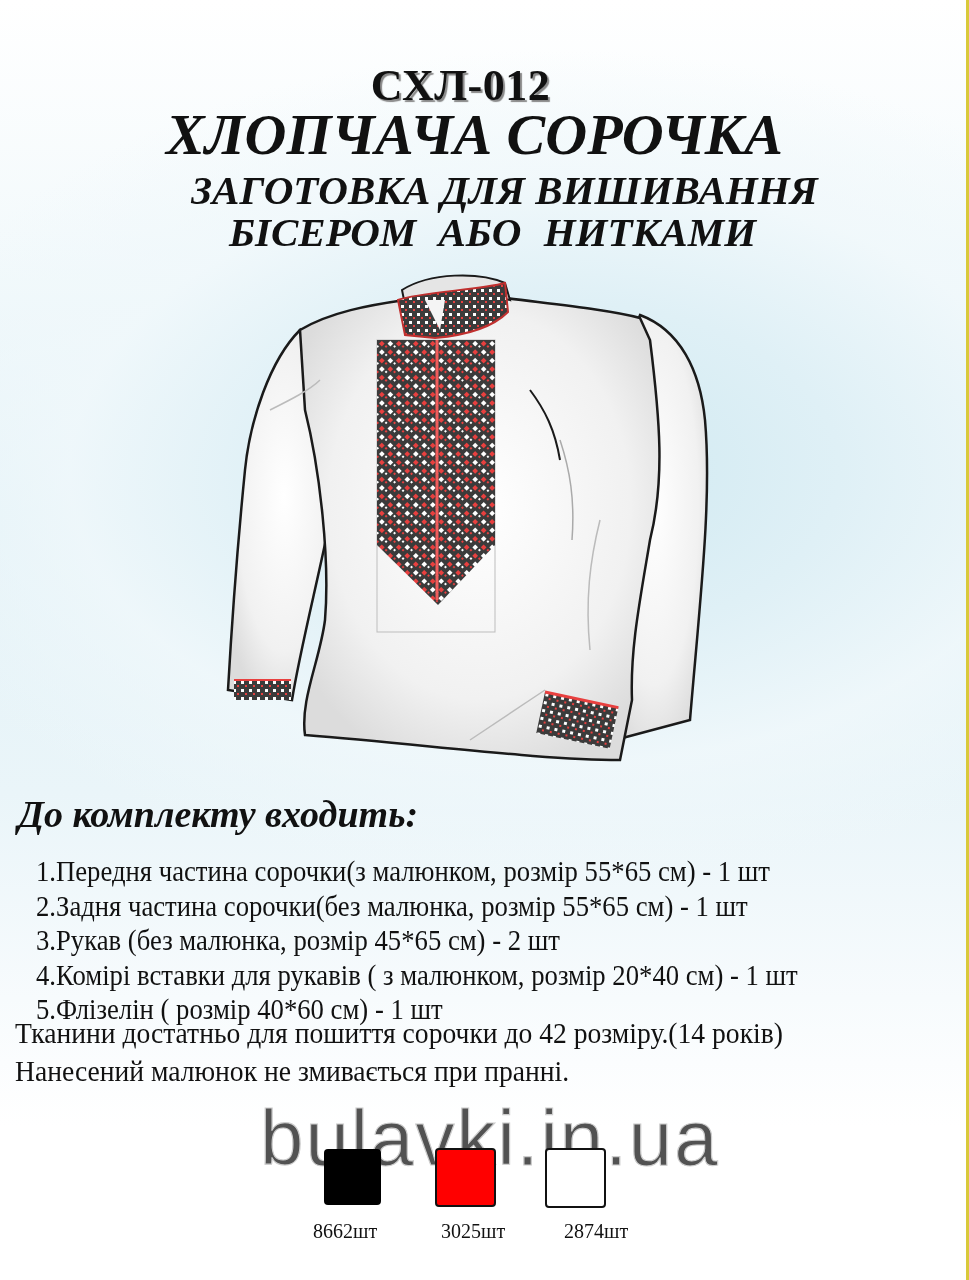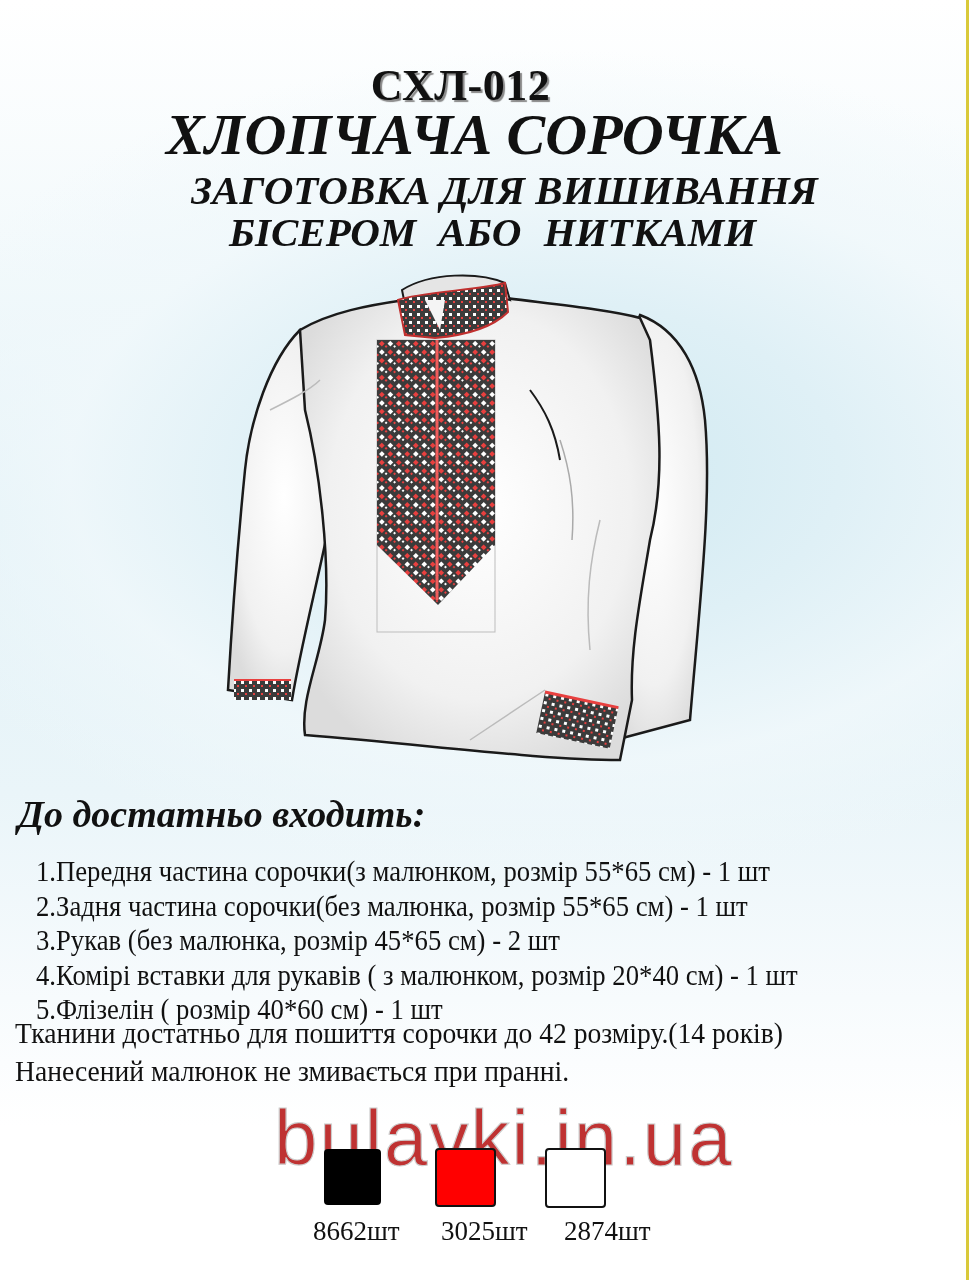--- a/index.html
+++ b/index.html
@@ -53,33 +53,33 @@
       transform: scaleX(0.92); transform-origin: left center;
     }
     .note {
       position: absolute; left: 15px; font-size: 30px; line-height: 36px; white-space: nowrap;
       transform: scaleX(0.92); transform-origin: left center;
     }
     .note1 { top: 1015px; }
     .note2 { top: 1053px; }
 
     .watermark {
-      position: absolute; left: 274px; top: 1098px;
+      position: absolute; left: 260px; top: 1098px;
       font-family: "Liberation Sans", "DejaVu Sans", sans-serif;
-      font-size: 78px; line-height: 80px; color: #b91c1c;
+      font-size: 78px; line-height: 80px; color: #404040;
       -webkit-text-stroke: 1.2px #c8c8c8;
       letter-spacing: 2px;
       opacity: 0.9;
     }
 
     .swatch {
       position: absolute; width: 57px; height: 56px; border-radius: 4px; box-sizing: border-box;
     }
     .swatch-label {
-      position: absolute; font-size: 27px; line-height: 28px; white-space: nowrap;
+      position: absolute; font-size: 20px; line-height: 28px; white-space: nowrap;
     }
   </style>
 </head>
 <body>
 
 <div class="bg"></div>
 <div class="frame-line"></div>
 
 <div class="heading code">СХЛ-012</div>
 <div class="heading title">ХЛОПЧАЧА СОРОЧКА</div>
@@ -132,21 +132,21 @@
 
   <rect x="234" y="680" width="57" height="20" fill="url(#embroid2)"></rect>
   <line x1="234" y1="680" x2="291" y2="680" stroke="#e8403f" stroke-width="2"></line>
 
   <g transform="translate(545,692) rotate(12)">
     <rect x="0" y="0" width="75" height="42" fill="url(#embroid2)"></rect>
     <line x1="0" y1="0" x2="75" y2="0" stroke="#e8403f" stroke-width="3"></line>
   </g>
 </svg>
 
-<div class="kit-heading">До достатньо входить:</div>
+<div class="kit-heading">До комплекту входить:</div>
 <ul class="kit-list">
   <li>1.Передня частина сорочки(з малюнком, розмір 55*65 см) - 1 шт</li>
   <li>2.Задня частина сорочки(без малюнка, розмір 55*65 см) - 1 шт</li>
   <li>3.Рукав (без малюнка, розмір 45*65 см) - 2 шт</li>
   <li>4.Комірі вставки для рукавів  ( з малюнком, розмір 20*40 см) - 1 шт</li>
   <li>5.Флізелін ( розмір 40*60 см) - 1 шт</li>
 </ul>
 
 <div class="note note1">Тканини достатньо для пошиття сорочки до 42 розміру.(14 років)</div>
 <div class="note note2">Нанесений малюнок не змивається при пранні.</div>

